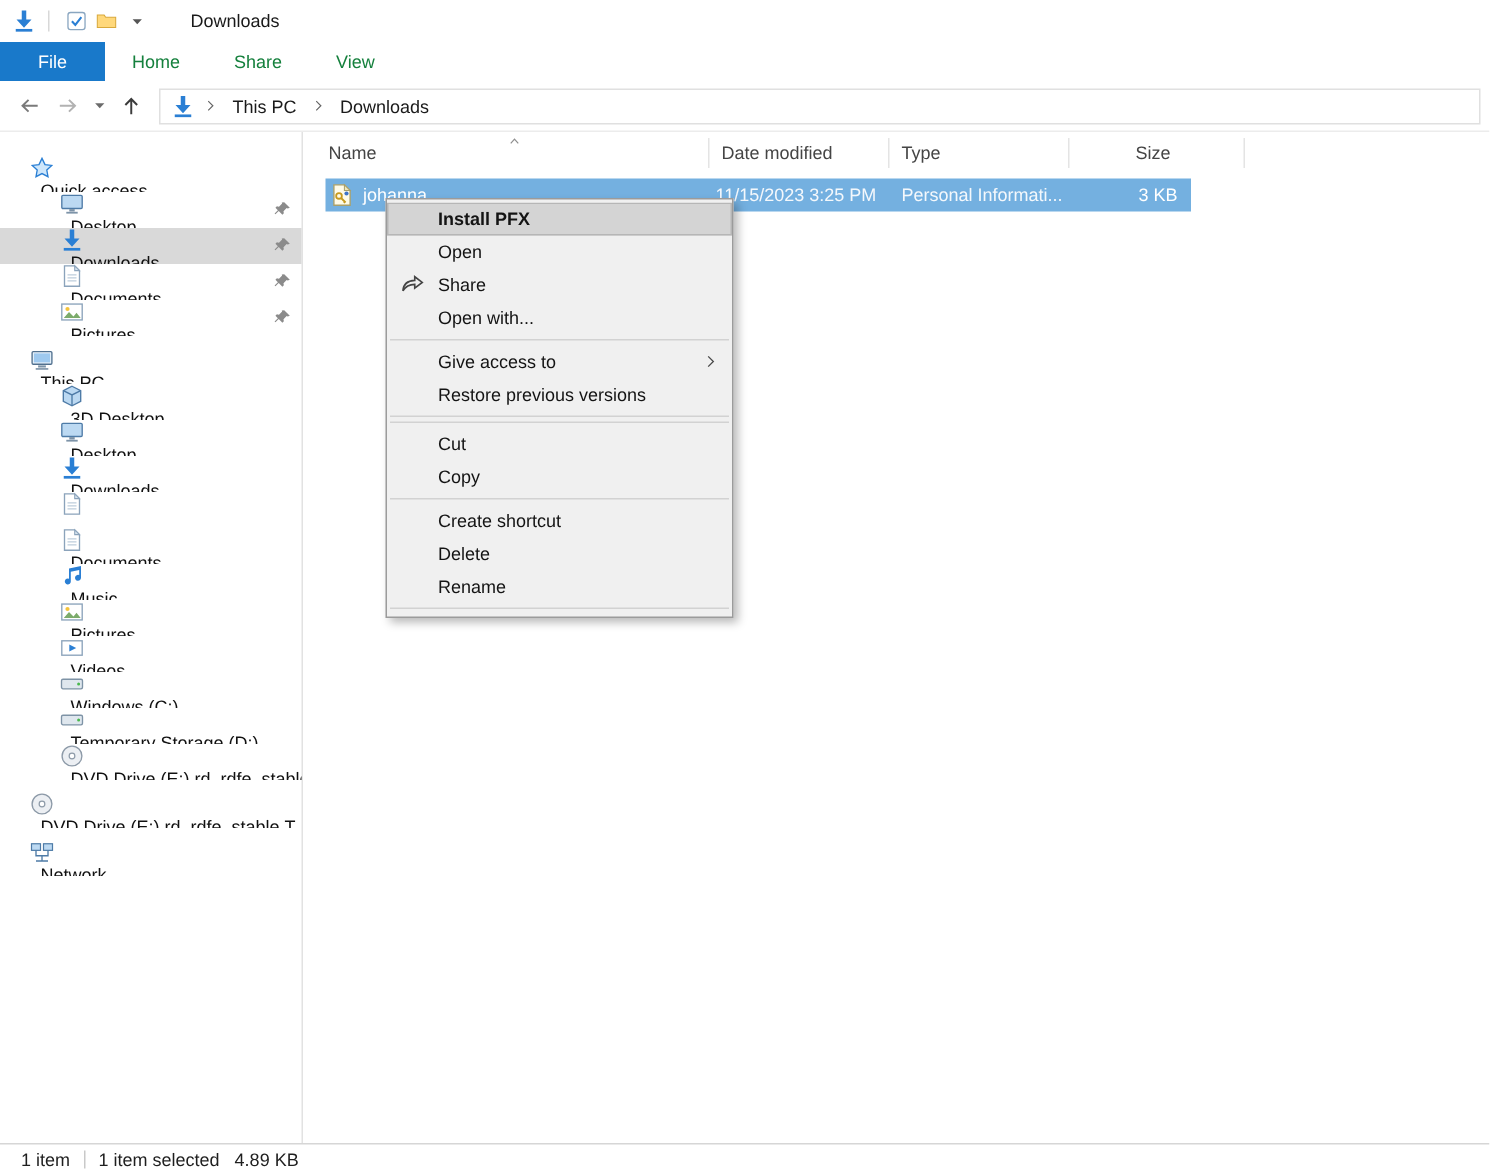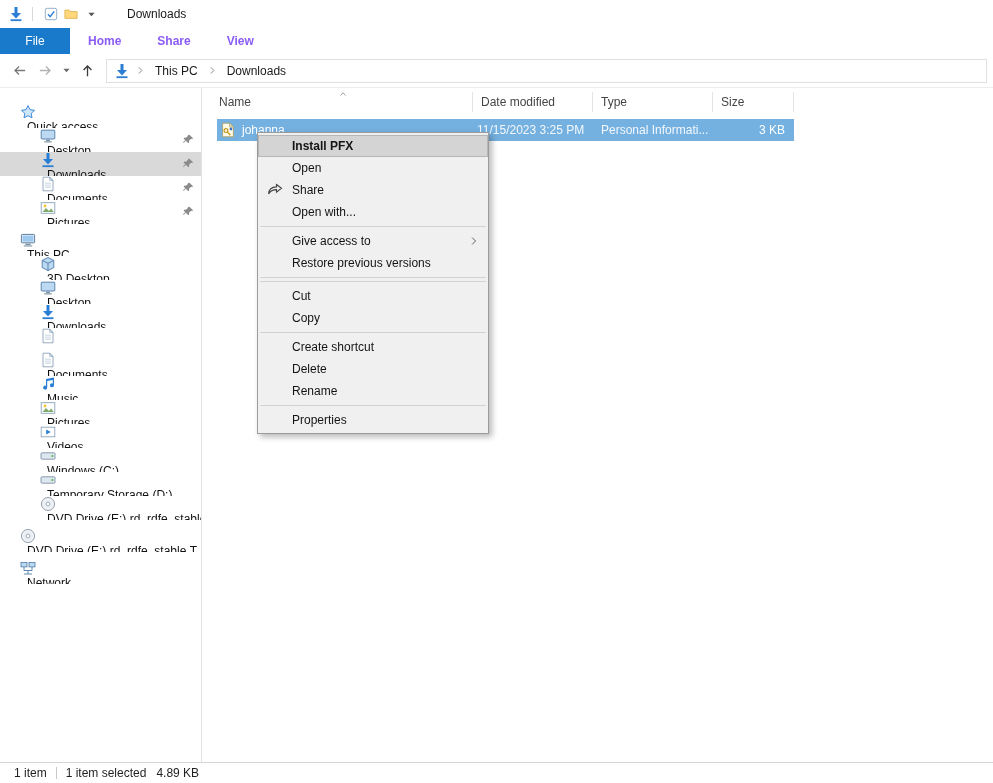--- a/index.html
+++ b/index.html
@@ -15,21 +15,21 @@
   .titlebar .winicon { margin-left:8px; }
   .tb-sep { width:1px; height:14px; background:#d8d8d8; margin:0 8px; }
   .qatbtn { width:20px; height:20px; display:flex; align-items:center; justify-content:center; }
   .qatbtn svg { width:14px; height:14px; }
   .qat-dd svg { width:9px; height:9px; }
   .wintitle { margin-left:26px; color:#1a1a1a; }
 
   
   .ribbon { position:absolute; top:28px; left:0; right:0; height:26px; display:flex; align-items:stretch; background:#fff; }
   .tab-file { width:70px; background:#1979ca; color:#fff; display:flex; align-items:center; justify-content:center; }
-  .tab { padding:0 18px; display:flex; align-items:center; color:#8b5cf6;font-weight:bold; }
+  .tab { padding:0 18px; display:flex; align-items:center; color:#15803d; }
 
   
   .addr { position:absolute; top:54px; left:0; right:0; height:34px; display:flex; align-items:center; background:#fff; border-bottom:1px solid #ececec; }
   .navbtn { width:26px; height:26px; display:flex; align-items:center; justify-content:center; }
   .navbtn svg { width:15px; height:15px; }
   .navbtn.small svg { width:9px; height:9px; }
   .c-back { color:#7a7a7a; margin-left:6px; }
   .c-fwd  { color:#b2b2b2; }
   .c-dd   { color:#6b6b6b; width:16px; }
   .c-up   { color:#3c3c3c; margin-right:6px; }
@@ -50,21 +50,21 @@
   .pin { position:absolute; right:6px; top:5px; width:13px; height:13px; }
   .gap { height:8px; }
 
   
   .fp { flex:1; position:relative; }
   .cols { display:flex; height:28px; align-items:center; color:#454545; position:relative; }
   .col { height:20px; line-height:20px; border-right:1px solid #e4e4e4; }
   .col.cn { width:271px; padding-left:17px; }
   .col.cd { width:120px; padding-left:8px; }
   .col.ct { width:120px; padding-left:8px; }
-  .col.cs { width:81px;  padding-left:8px; }
+  .col.cs { width:81px;  padding-left:8px;margin-left:36px; }
   .sortcaret { position:absolute; left:135px; top:1px; width:12px; height:10px; }
 
   .frow { position:absolute; left:15px; top:31px; width:577px; height:22px; display:flex; align-items:center; background:#74b0e0; color:#fff; }
   .fc-name { width:256px; display:flex; align-items:center; padding-left:3px; overflow:hidden; }
   .fc-name svg { width:16px; height:16px; margin-right:6px; }
   .fc-date { width:120px; padding-left:4px; color:#f4f8fc; }
   .fc-type { width:120px; padding-left:8px; color:#f4f8fc; }
   .fc-size { width:81px; padding-right:9px; text-align:right; }
 
   
@@ -428,21 +428,20 @@
   <div class="mi"><span>Restore previous versions</span></div>
   <div class="msep"></div>
   <div class="msep"></div>
   <div class="mi"><span>Cut</span></div>
   <div class="mi"><span>Copy</span></div>
   <div class="msep"></div>
   <div class="mi"><span>Create shortcut</span></div>
   <div class="mi"><span>Delete</span></div>
   <div class="mi"><span>Rename</span></div>
   <div class="msep"></div>
-  <div class="mi"><span>Properties</span></div>
 </div>
 
 <div class="status">
   <span>1 item</span>
   <div class="sdiv"></div>
   <span>1 item selected</span>
   <span class="ssize">4.89 KB</span>
 </div>
 
 </body></html>

